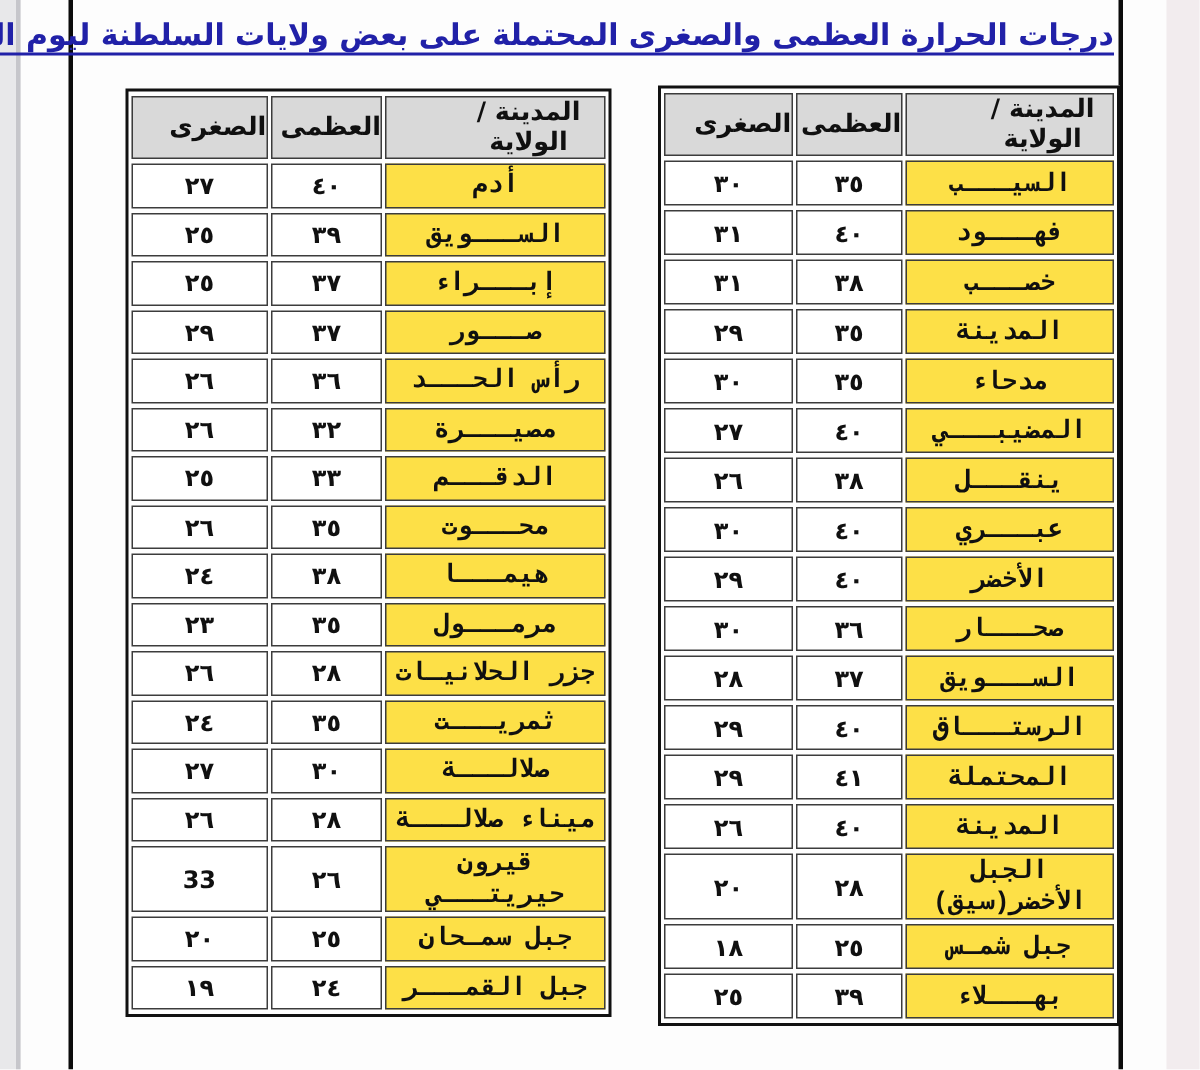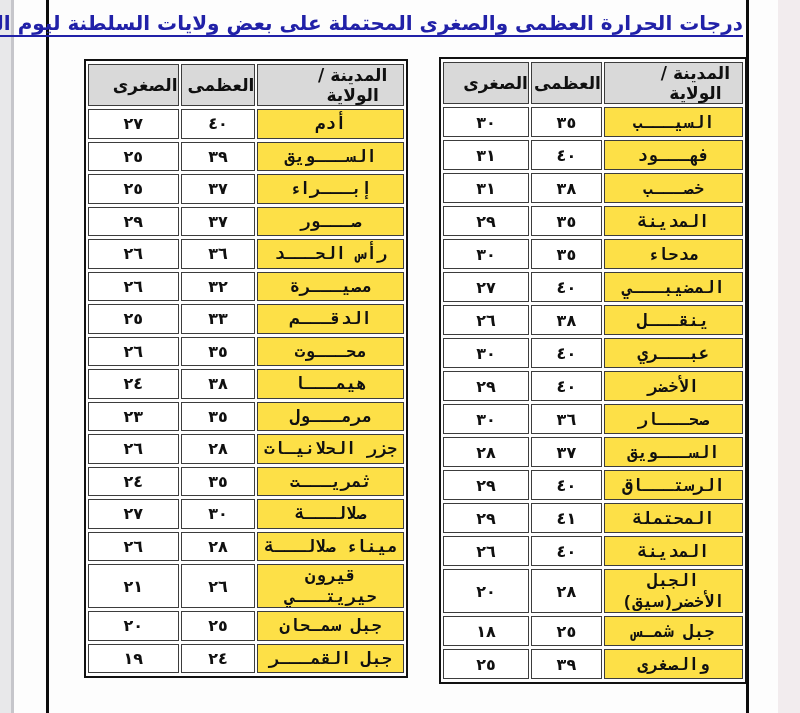--- a/index.html
+++ b/index.html
@@ -177,21 +177,21 @@
         <td class="city">الجبل الأخضر(سيق)</td>
         <td class="num">٢٨</td>
         <td class="num">٢٠</td>
       </tr>
       <tr>
         <td class="city">جبل شمـس</td>
         <td class="num">٢٥</td>
         <td class="num">١٨</td>
       </tr>
       <tr>
-        <td class="city">والصغرى</td>
+        <td class="city">بهـــلاء</td>
         <td class="num">٣٩</td>
         <td class="num">٢٥</td>
       </tr>
     </tbody>
 </table>
 
 <table class="temps left-tbl">
   <colgroup>
       <col class="c-city">
       <col class="c-max">
@@ -271,21 +271,21 @@
         <td class="num">٢٧</td>
       </tr>
       <tr>
         <td class="city">ميناء صلالـــة</td>
         <td class="num">٢٨</td>
         <td class="num">٢٦</td>
       </tr>
       <tr>
         <td class="city">قيرون حيريتـــي</td>
         <td class="num">٢٦</td>
-        <td class="num">٢١</td>
+        <td class="num">33</td>
       </tr>
       <tr>
         <td class="city">جبل سمـحان</td>
         <td class="num">٢٥</td>
         <td class="num">٢٠</td>
       </tr>
       <tr>
         <td class="city">جبل القمـــر</td>
         <td class="num">٢٤</td>
         <td class="num">١٩</td>

